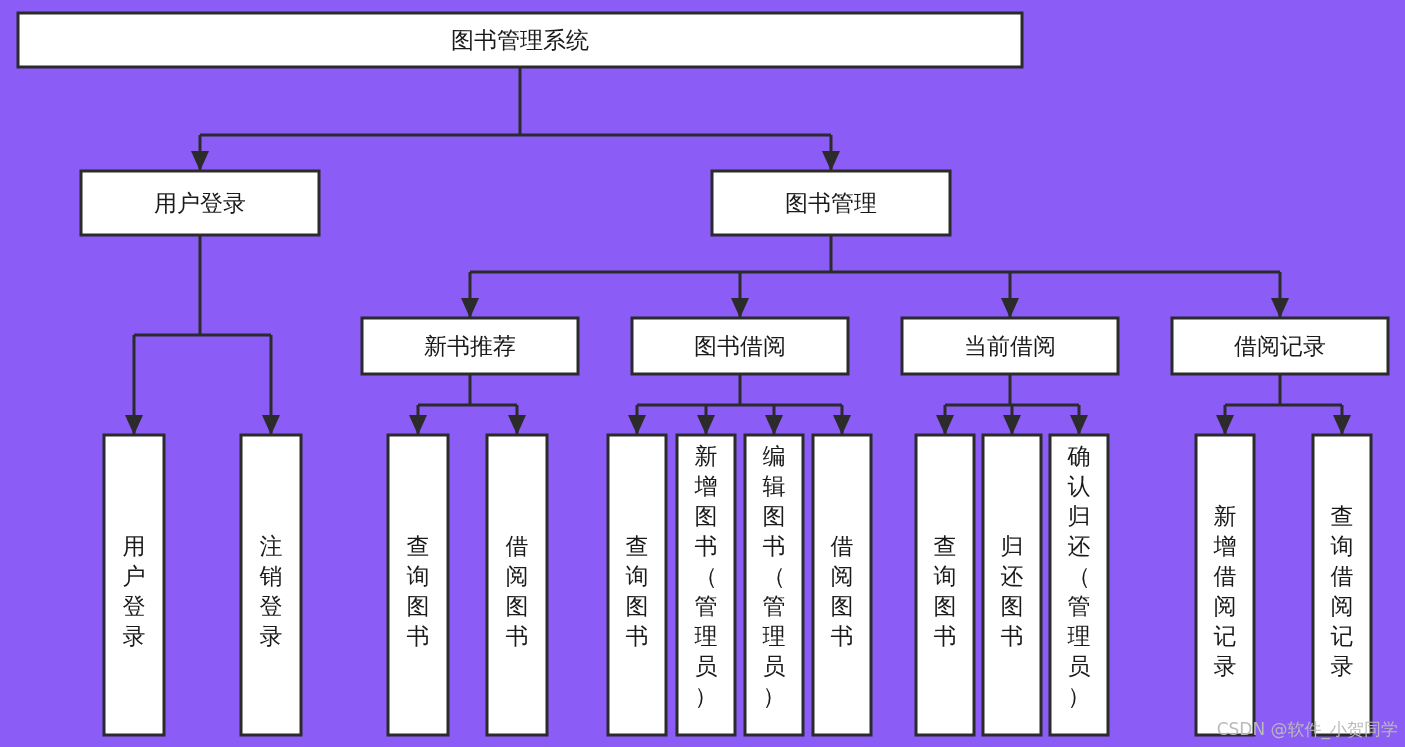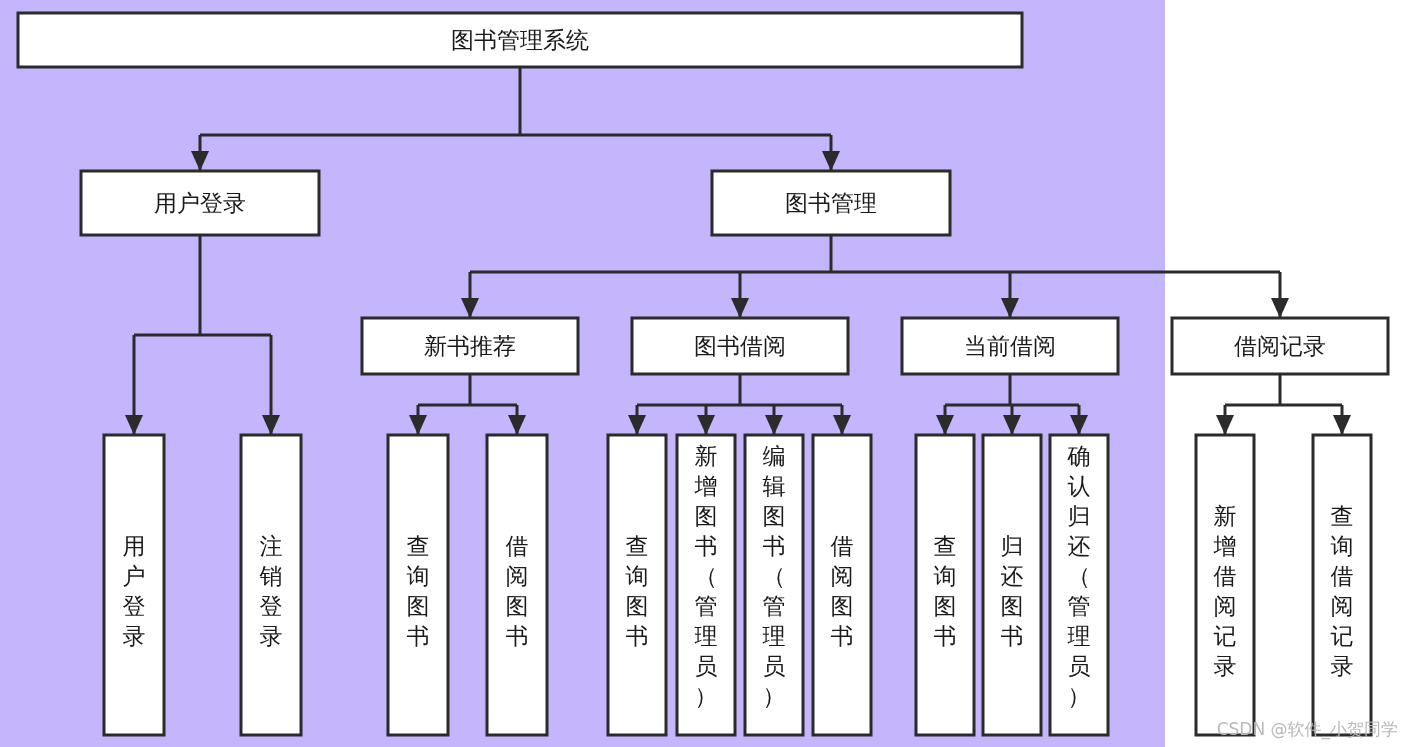--- a/index.html
+++ b/index.html
@@ -9,23 +9,23 @@
     background: #ffffff;
   }
   body {
     width: 1405px;
     height: 747px;
     font-family: "DejaVu Sans", "Liberation Sans", sans-serif;
     overflow: hidden;
   }
   #diagram-root {
     position: relative;
-    width: 1165px;
+    width: 1405px;
     height: 747px;
-    background: #c4b5fd;
+    background: #8b5cf6;
   }
   svg.diagram-canvas {
     position: absolute;
     top: 0;
     left: 0;
     width: 1405px;
     height: 747px;
     display: block;
   }
   .node-box {

